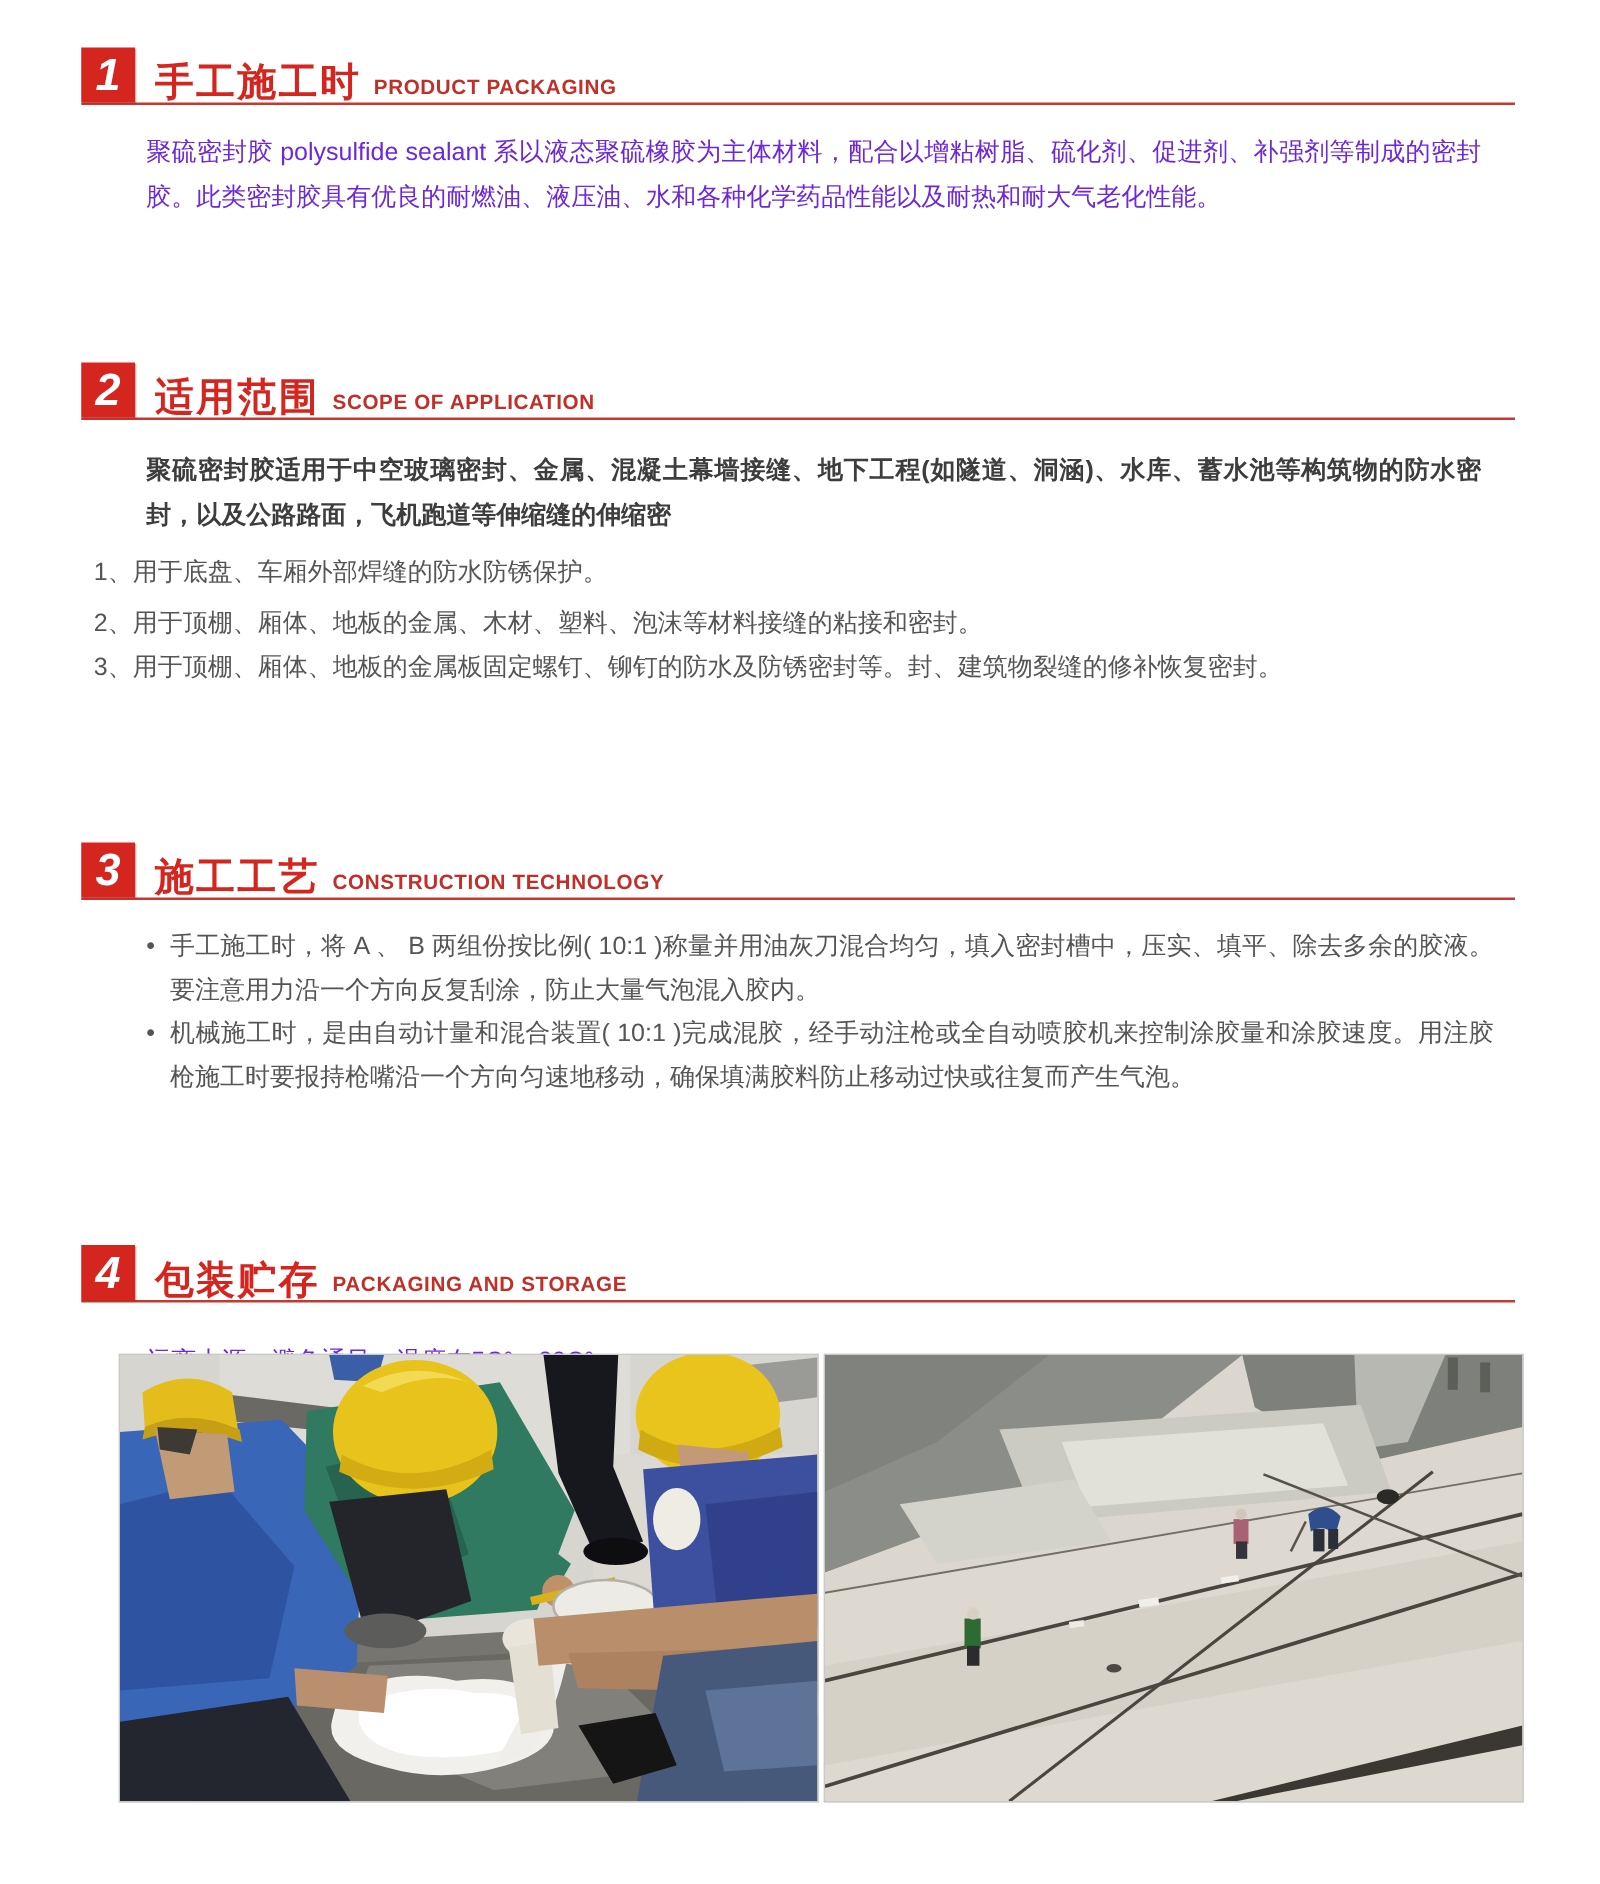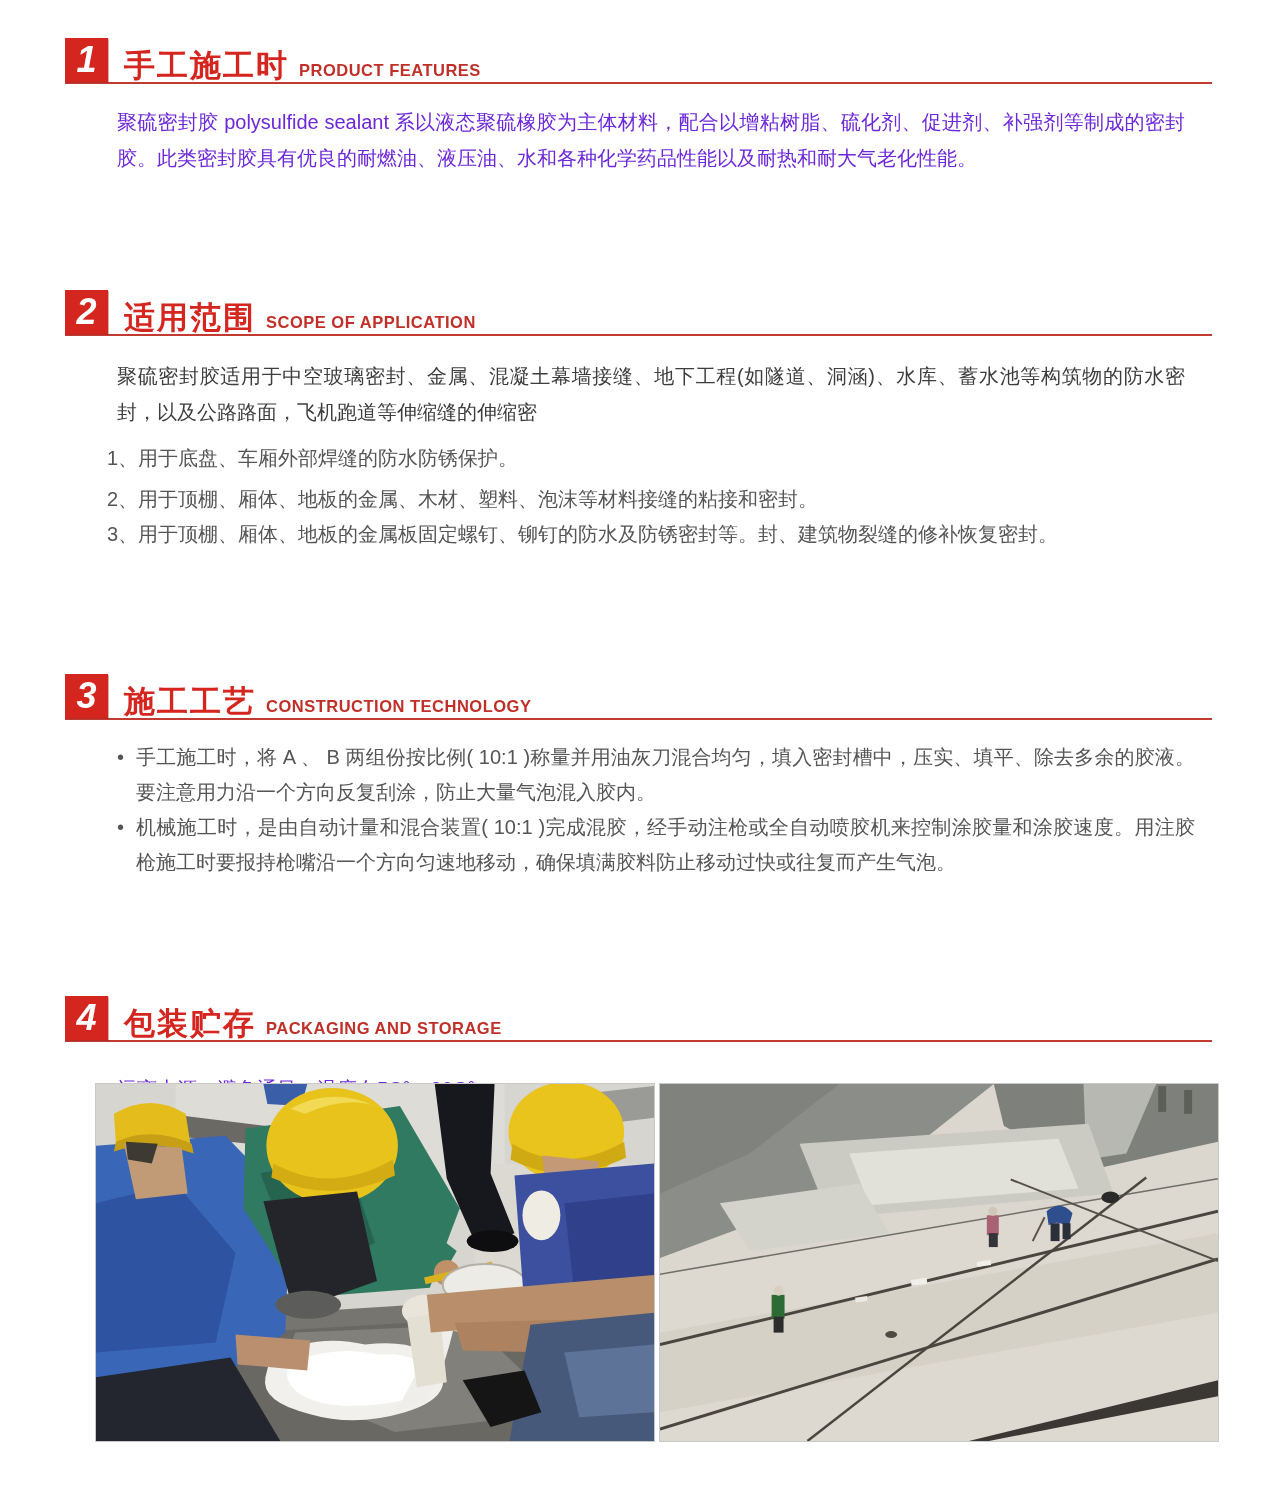--- a/index.html
+++ b/index.html
@@ -56,25 +56,25 @@
     font-size:20px;
     line-height:36px;
     color:#6d28d9;
     text-align:justify;
   }
   .lead-text{
     margin:22px 95px 0 117px;
     font-size:20px;
     line-height:36px;
     color:#3d3d3d;
-    font-weight:normal;
+    font-weight:bold;
     text-align:justify;
   }
   .num-list{
-    margin:16px 95px 0 107px;
+    margin:16px 95px 0 75px;
     padding:0;
     list-style:none;
   }
   .num-list li{
     font-size:20px;
     line-height:24px;
     color:#555555;
   }
   .num-list li:nth-child(1){margin-bottom:17px;}
   .num-list li:nth-child(2){margin-bottom:11px;}
@@ -127,21 +127,21 @@
 <body>
 
 <div class="page">
 
   <section class="sec1">
     <header class="sec-head">
       <div class="badge">
         <span>1</span>
       </div>
       <h2 class="title-zh">手工施工时</h2>
-      <span class="title-en">PRODUCT FEATURES</span>
+      <span class="title-en">PRODUCT PACKAGING</span>
     </header>
     <p class="body-text">聚硫密封胶 polysulfide sealant 系以液态聚硫橡胶为主体材料，配合以增粘树脂、硫化剂、促进剂、补强剂等制成的密封胶。此类密封胶具有优良的耐燃油、液压油、水和各种化学药品性能以及耐热和耐大气老化性能。</p>
   </section>
 
   <section class="sec2">
     <header class="sec-head">
       <div class="badge">
         <span>2</span>
       </div>
       <h2 class="title-zh">适用范围</h2>

